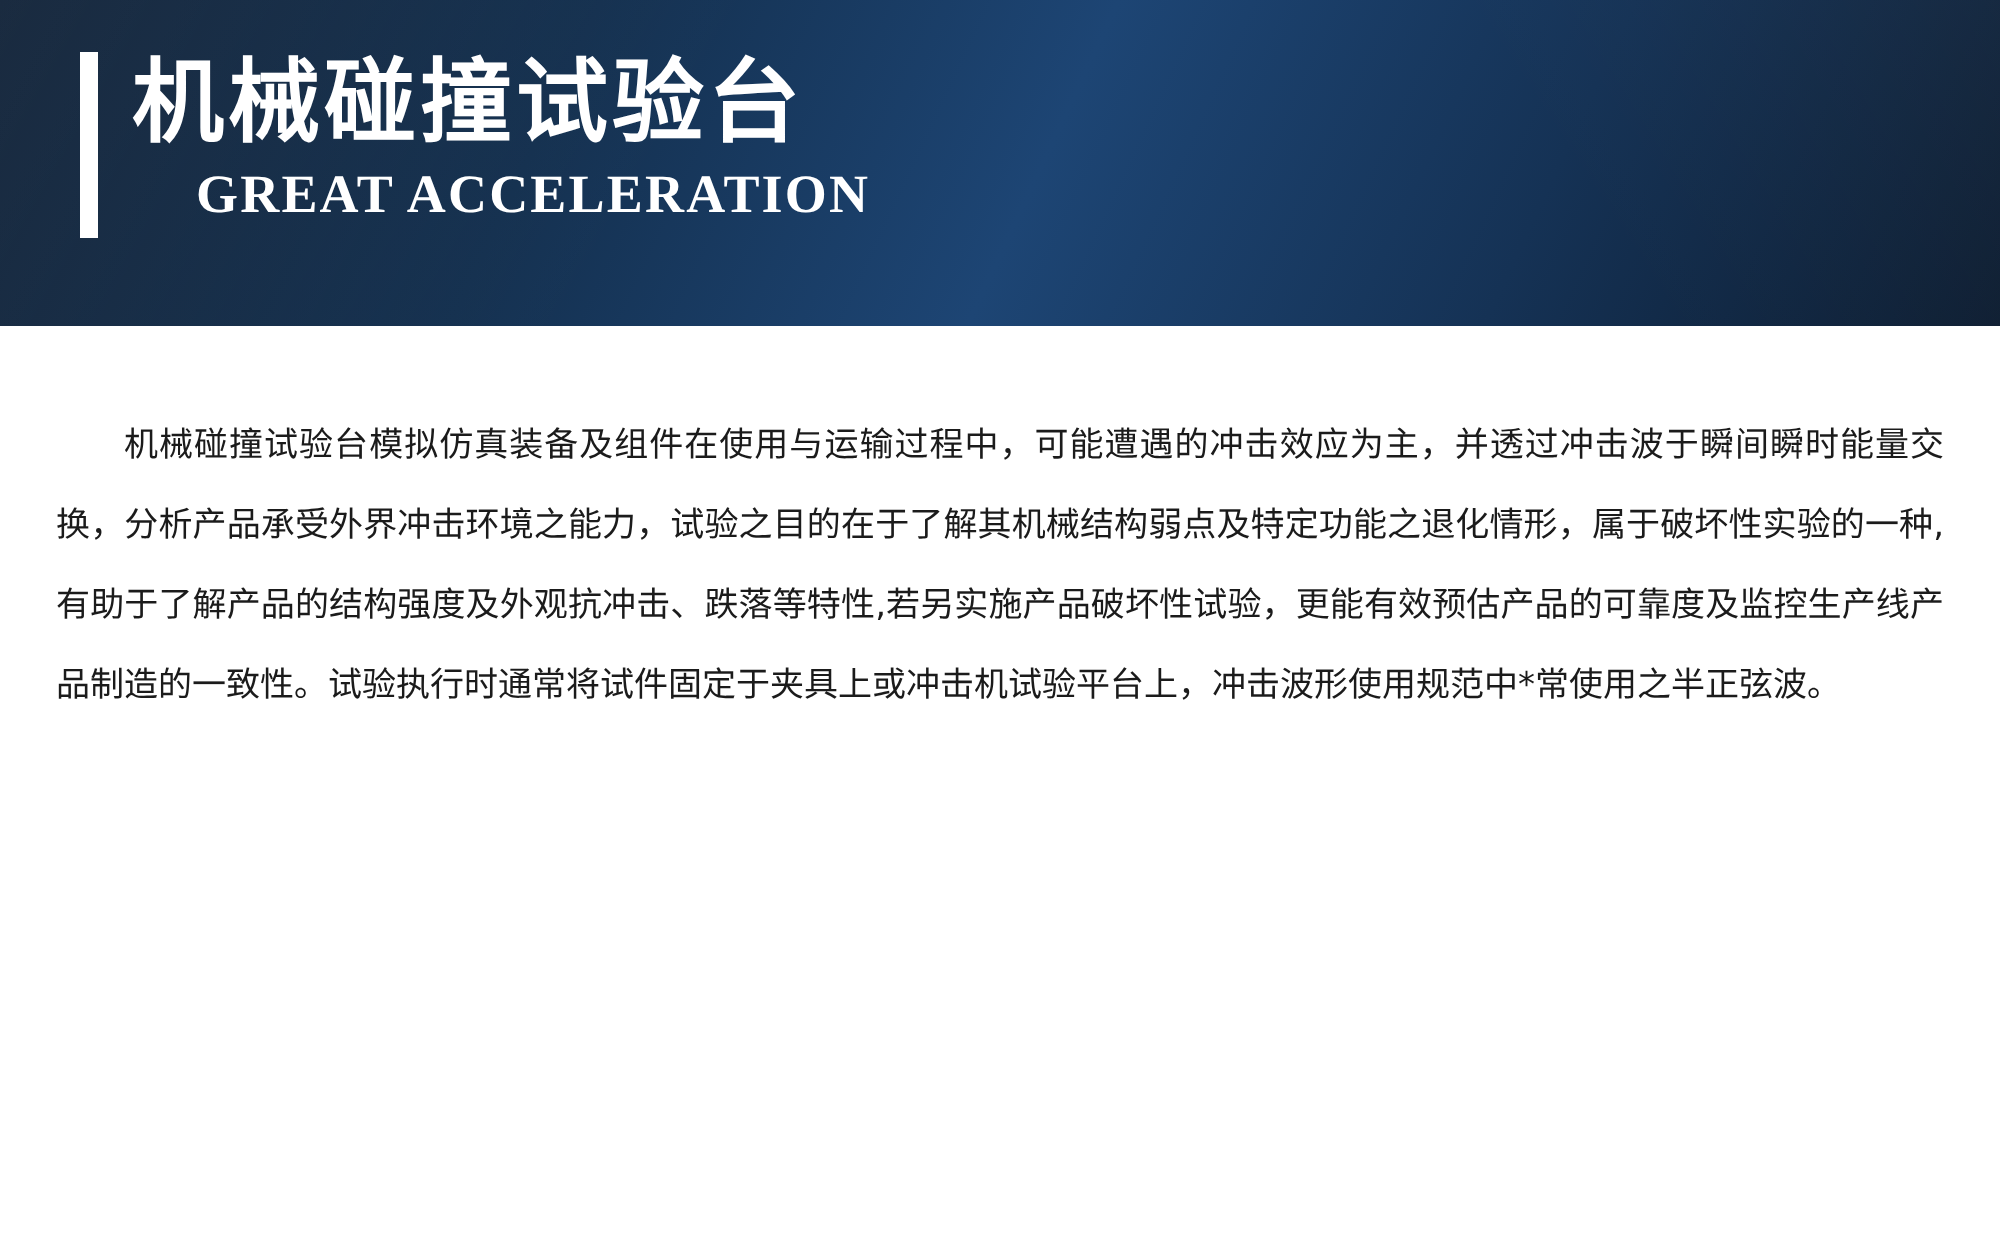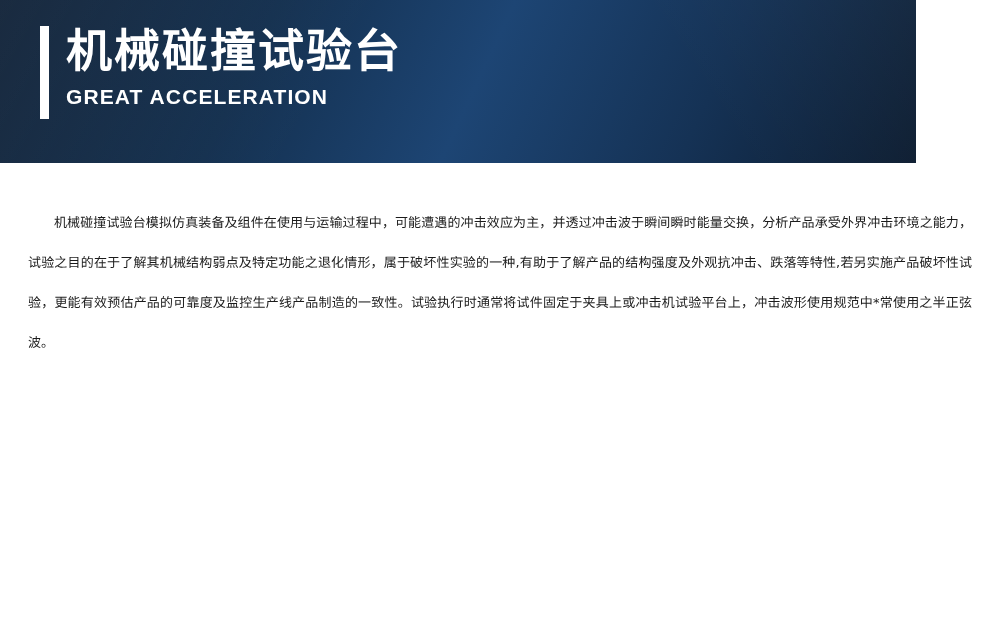--- a/index.html
+++ b/index.html
@@ -17,21 +17,21 @@
   .page {
     position: relative;
     width: 1000px;
     height: 622px;
     background: #ffffff;
   }
 
   
   .banner {
     position: relative;
-    width: 916px;
+    width: 1000px;
     height: 163px;
     background:
       linear-gradient(115deg, #0d1f35 0%, #14304f 28%, #1d4574 52%, #153255 76%, #0c1c30 100%);
     overflow: hidden;
   }
   .banner::before {
     content: "";
     position: absolute;
     left: -120px;
     top: -60px;
@@ -74,41 +74,42 @@
     color: #ffffff;
     font-size: 46px;
     line-height: 58px;
     font-weight: bold;
     letter-spacing: 2px;
     white-space: nowrap;
     font-family: "DejaVu Sans", "Liberation Sans", sans-serif;
   }
   .title-en {
     color: #ffffff;
-    font-size: 21px;
+    font-size: 27px;
     line-height: 30px;
     font-weight: bold;
     letter-spacing: 1.1px;
     white-space: nowrap;
     margin-top: 2px;
-    font-family: Liberation Sans, sans-serif;
+    font-family: Liberation Serif, serif;
+    margin-left: 32px;
   }
 
   
   .content {
     position: absolute;
     left: 0;
     top: 163px;
     width: 1000px;
     padding: 40px 28px 0 28px;
     box-sizing: border-box;
   }
   .para {
     color: #1b1b1b;
-    font-size: 13px;
+    font-size: 17px;
     line-height: 40px;
     text-align: justify;
     text-justify: inter-ideograph;
     text-indent: 2em;
     margin: 0 0 0 0;
     font-family: "DejaVu Sans", "Liberation Sans", sans-serif;
   }
   .para + .para {
     margin-top: 0px;
   }

